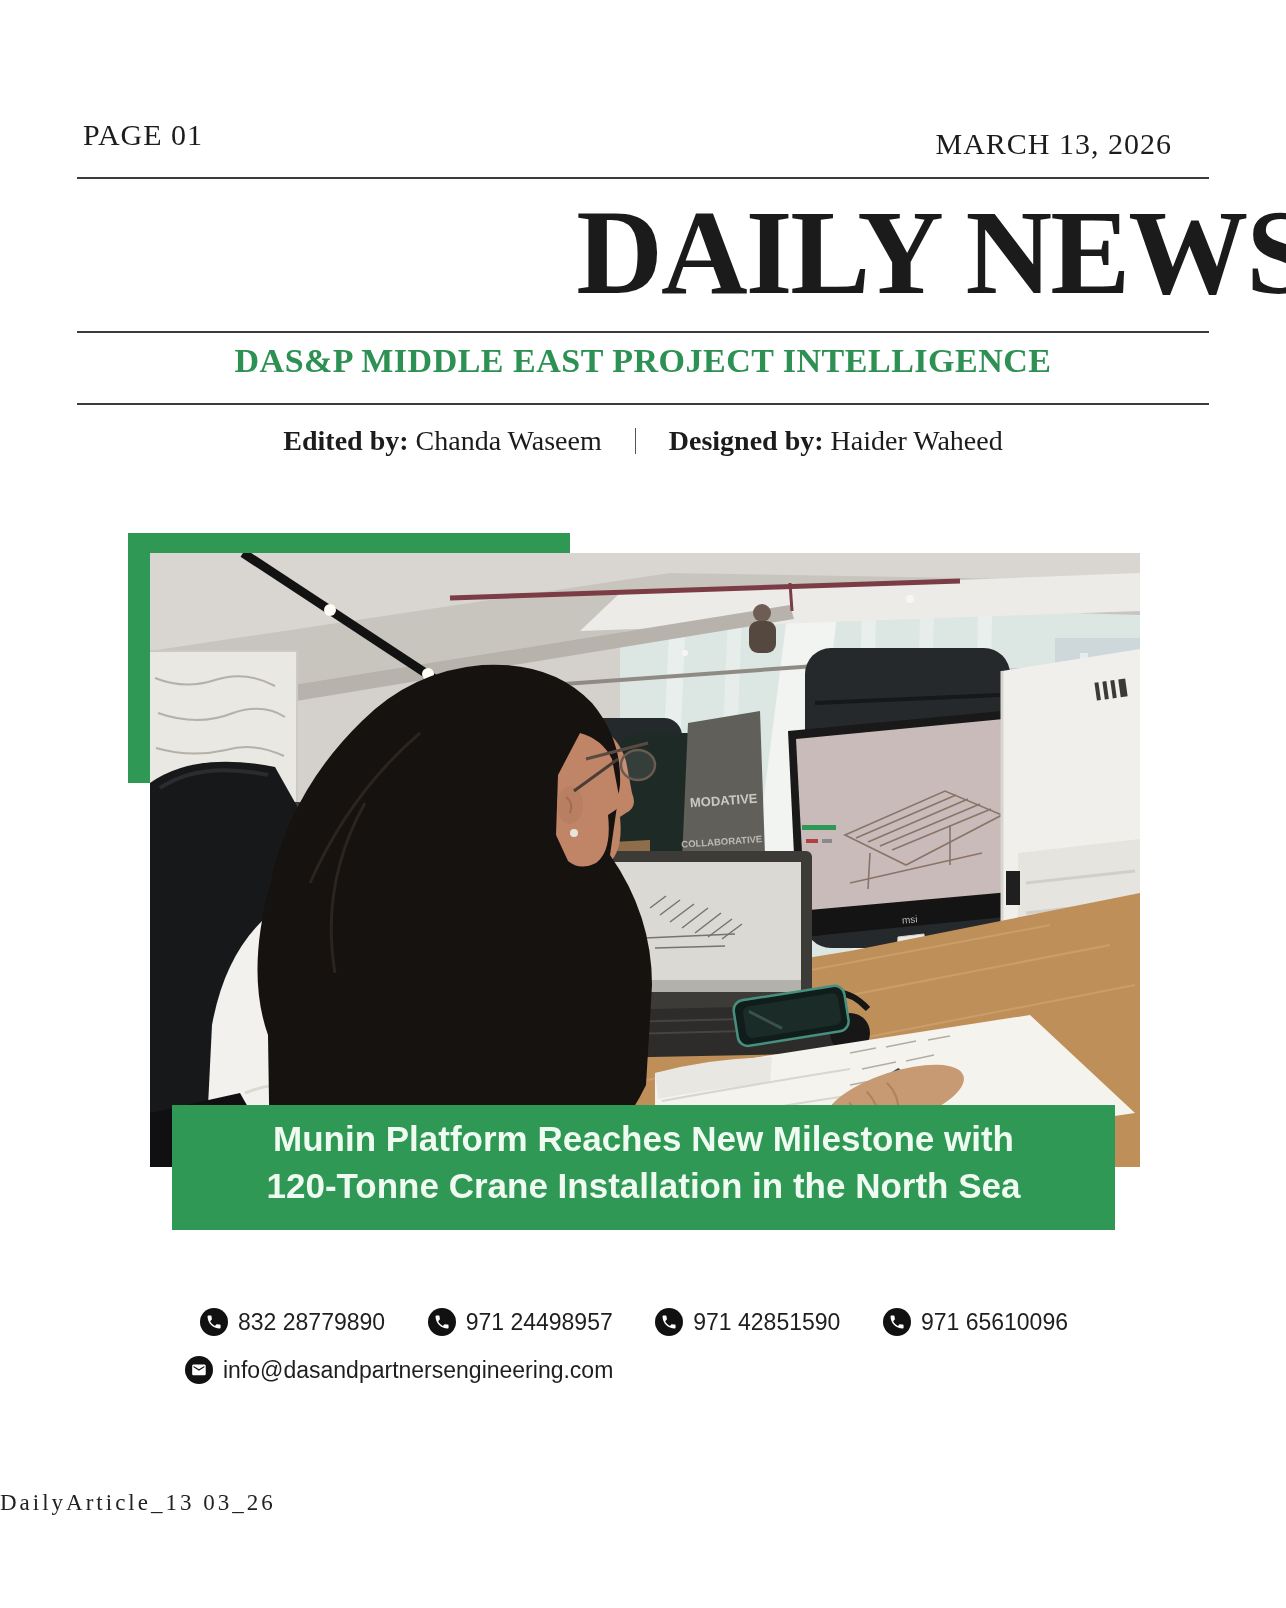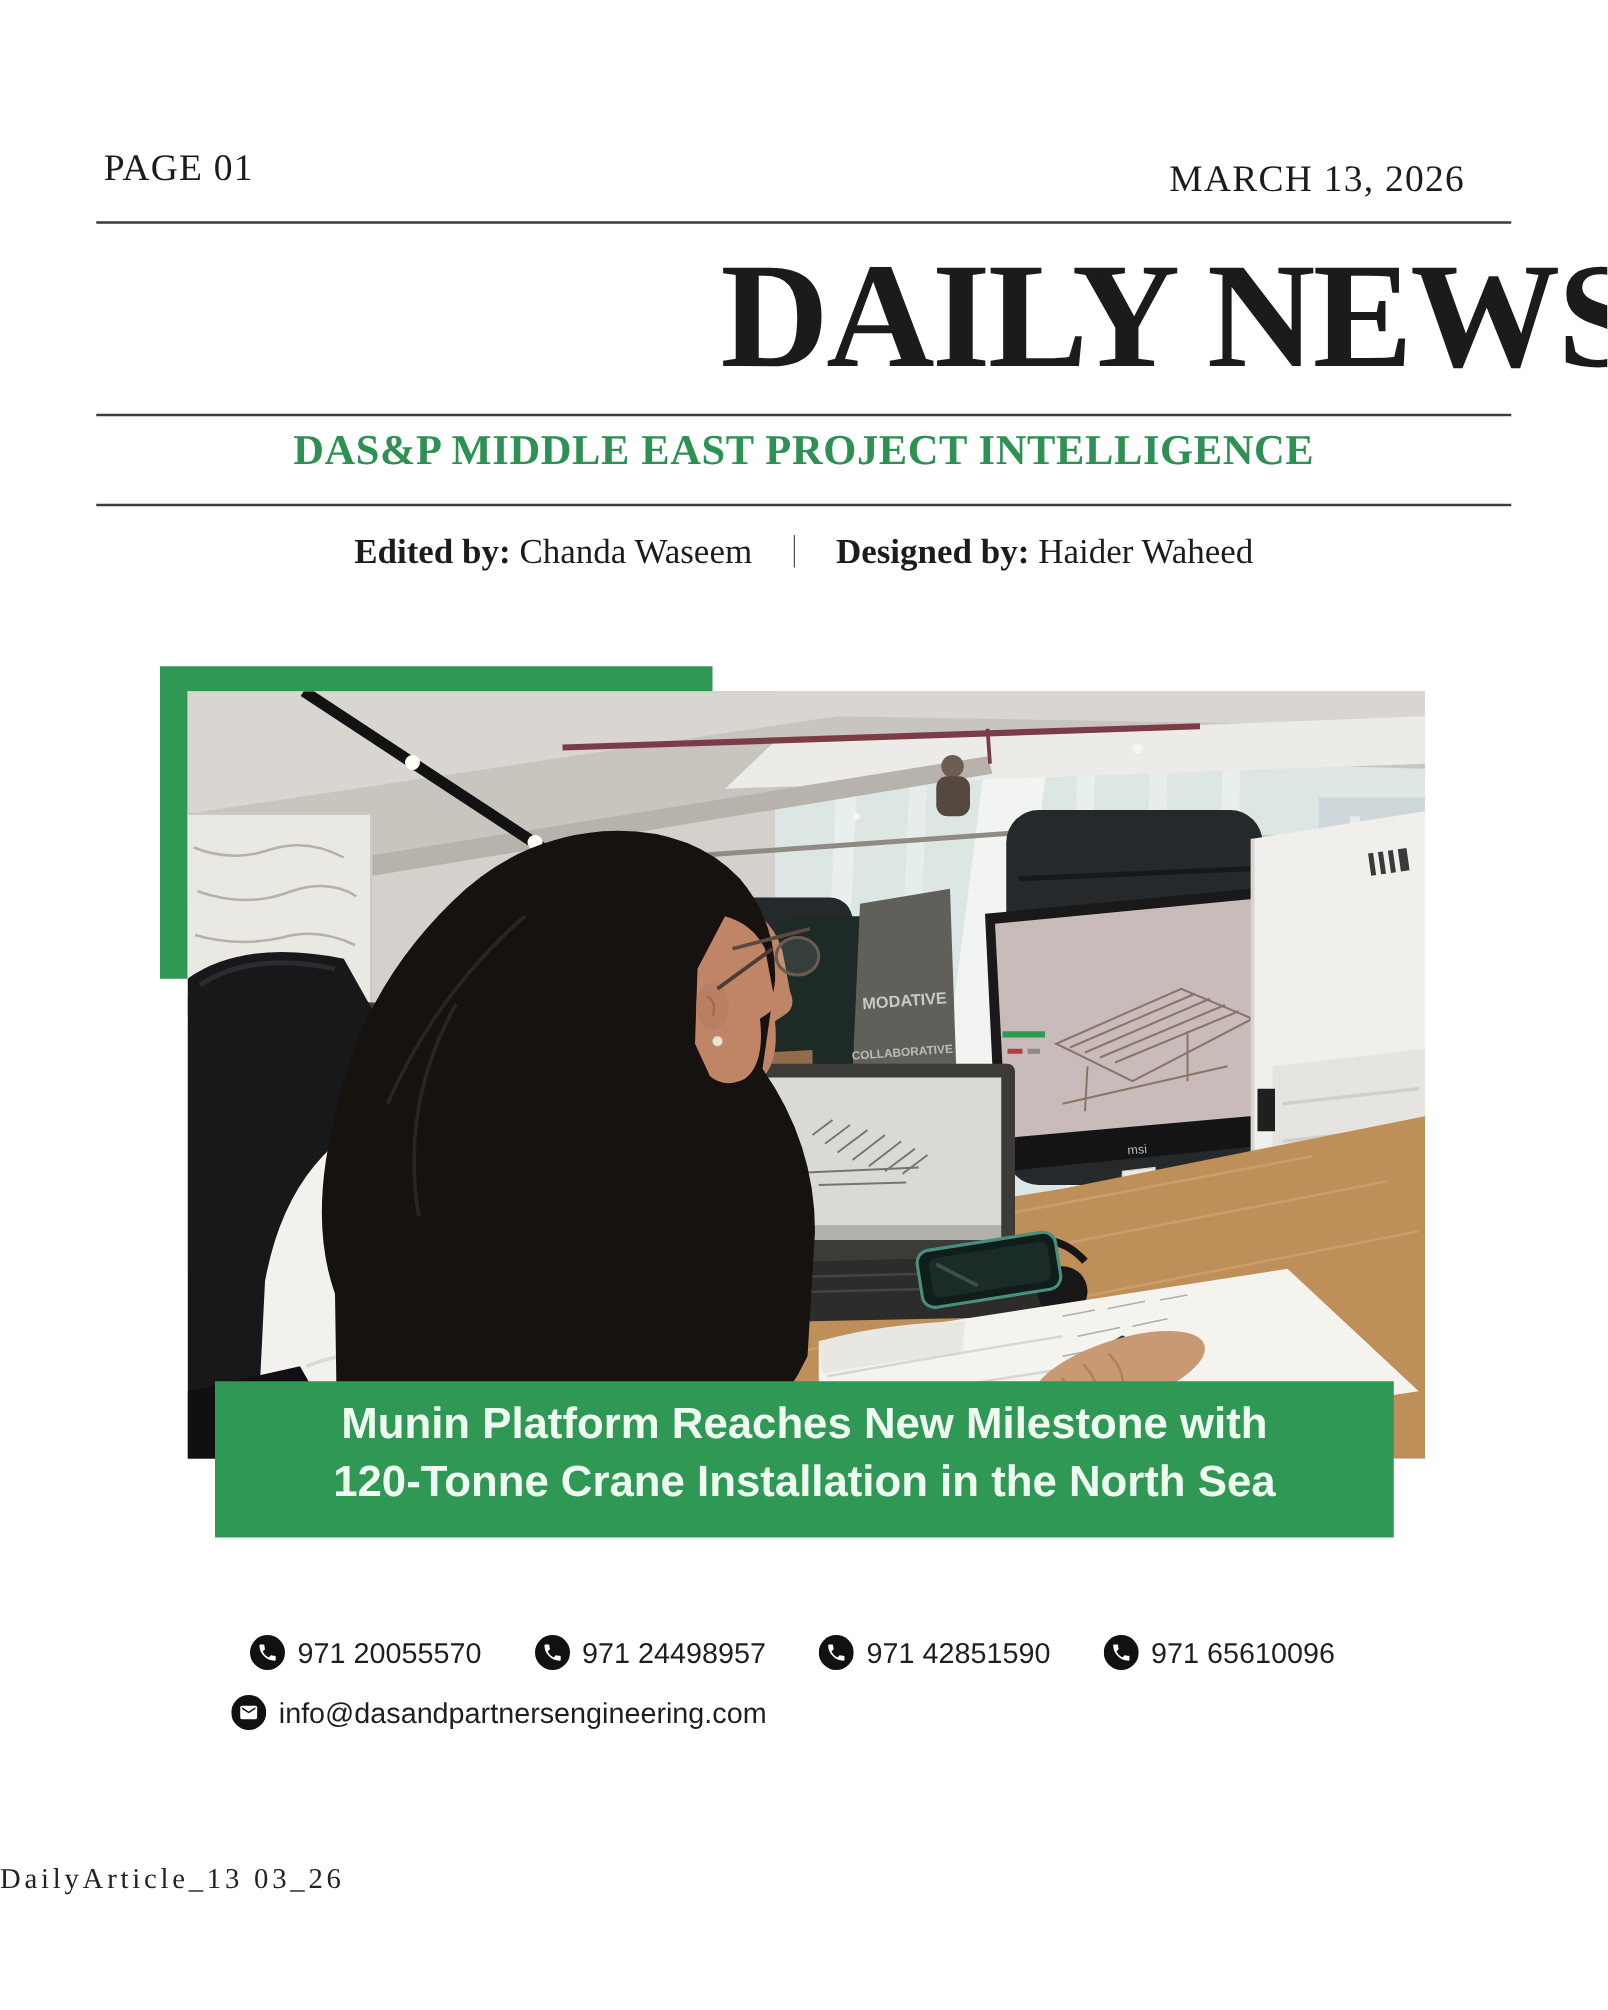--- a/index.html
+++ b/index.html
@@ -274,21 +274,21 @@
     <div>Munin Platform Reaches New Milestone with</div>
     <div>120-Tonne Crane Installation in the North Sea</div>
   </div>
 
   <div class="abs phones-row">
     <div class="contact-item">
       <svg class="cicon" viewBox="0 0 24 24">
           <circle cx="12" cy="12" r="12" fill="#111"></circle>
           <path transform="translate(4.6 4.6) scale(0.62)" fill="#fff" d="M6.62 10.79c1.44 2.83 3.76 5.14 6.59 6.59l2.2-2.21c.27-.27.67-.36 1.02-.24 1.12.37 2.33.57 3.57.57.55 0 1 .45 1 1V20c0 .55-.45 1-1 1-9.39 0-17-7.61-17-17 0-.55.45-1 1-1h3.5c.55 0 1 .45 1 1 0 1.25.2 2.45.57 3.57.11.35.03.74-.25 1.02l-2.2 2.2z"></path>
         </svg>
-      <span>971 20055570</span>
+      <span>832 28779890</span>
     </div>
     <div class="contact-item">
       <svg class="cicon" viewBox="0 0 24 24">
           <circle cx="12" cy="12" r="12" fill="#111"></circle>
           <path transform="translate(4.6 4.6) scale(0.62)" fill="#fff" d="M6.62 10.79c1.44 2.83 3.76 5.14 6.59 6.59l2.2-2.21c.27-.27.67-.36 1.02-.24 1.12.37 2.33.57 3.57.57.55 0 1 .45 1 1V20c0 .55-.45 1-1 1-9.39 0-17-7.61-17-17 0-.55.45-1 1-1h3.5c.55 0 1 .45 1 1 0 1.25.2 2.45.57 3.57.11.35.03.74-.25 1.02l-2.2 2.2z"></path>
         </svg>
       <span>971 24498957</span>
     </div>
     <div class="contact-item">
       <svg class="cicon" viewBox="0 0 24 24">

